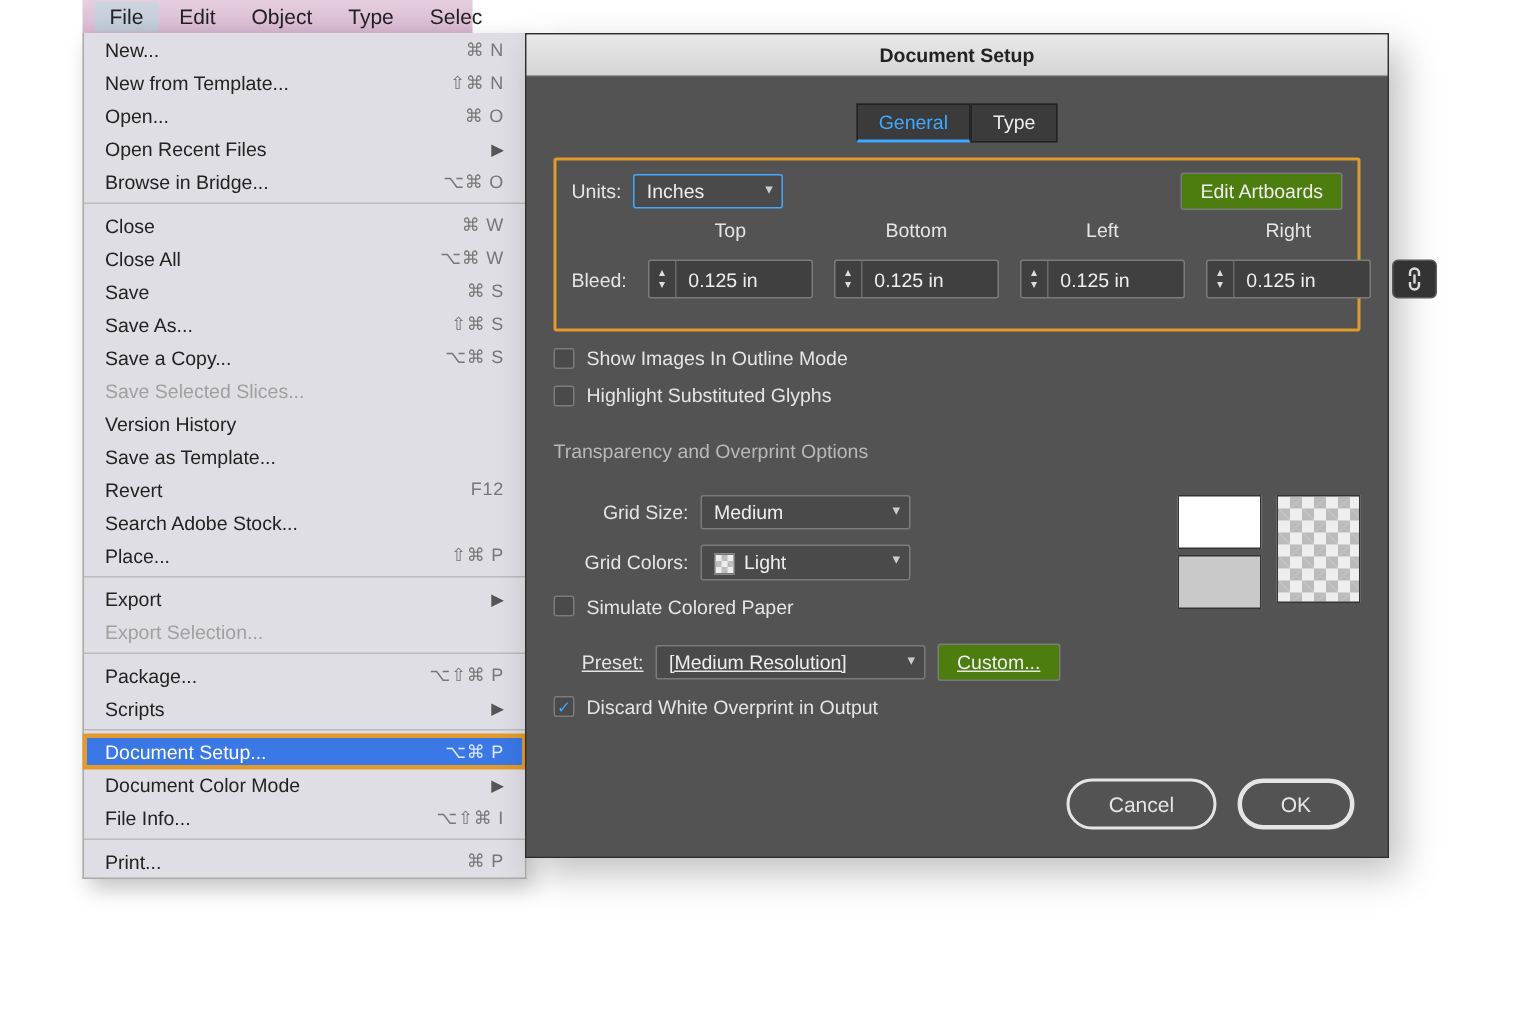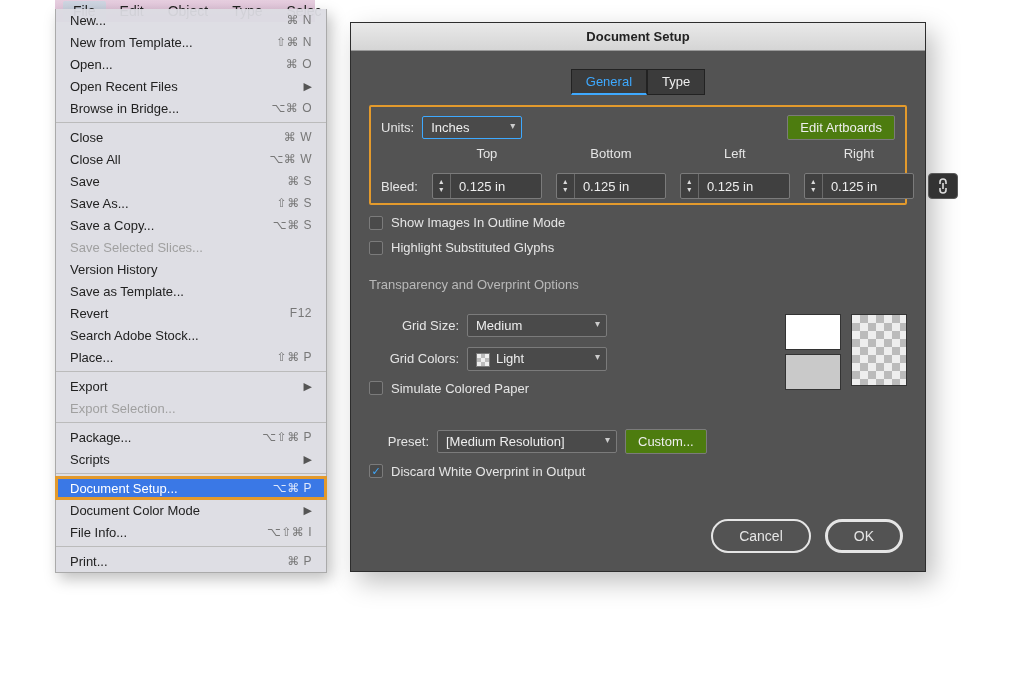--- a/index.html
+++ b/index.html
@@ -8,21 +8,21 @@
   
   .menubar {
     position: absolute; top: 0; left: 55px; width: 260px; height: 22px;
     display: flex; align-items: center; padding-left: 8px;
     background: linear-gradient(180deg, #e7cfe0 0%, #d7b6d0 100%);
     font-size: 14px; color:#222; gap: 4px;
   }
   .menubar span { padding: 2px 10px; }
   .menubar span.sel { background: linear-gradient(180deg,#cfd6e2,#bfc8d6); border-radius:2px; }
   .menu {
-    position: absolute; top: 9px; left: 55px; width: 272px;
+    position: absolute; top: 22px; left: 55px; width: 296px;
     background: rgba(220,220,226,.94);
     border: 1px solid #aaa; border-top:none;
     box-shadow: 4px 6px 14px rgba(0,0,0,.25);
   }
   .menu .row {
     display:flex; justify-content: space-between; align-items:center;
     padding: 3.5px 14px; font-size: 13px; color:#222;
     white-space: nowrap;
   }
   .menu .row .sc { color:#777; font-size:12px; margin-left:14px; letter-spacing:.5px;}
@@ -44,21 +44,21 @@
   .titlebar {
     background: linear-gradient(180deg,#e9e9e9,#d5d5d5);
     color:#222; text-align:center; font-weight:600;
     padding: 6px 0; border-bottom:1px solid #999;
   }
   .body { background:#535353; padding: 18px 18px 22px; }
   .tabs { display:flex; justify-content:center; gap:0; margin-bottom:10px;}
   .tab { background:#3b3b3b; padding:4px 14px; border:1px solid #222;}
   .tab.active{ color:#3ea9ff; border-bottom-color:#3ea9ff; border-bottom-width:2px;}
   .tab:not(.active){ color:#eee; }
-  .hlbox { border:2px solid #e39a2c; padding:8px 10px 4px; border-radius:2px;}
+  .hlbox { border:2px solid #e39a2c; padding:8px 10px 20px; border-radius:2px;}
   .inline { display:flex; align-items:center; gap:8px;}
   .label { color:#e5e5e5; }
   .dim   { color:#b9b9b9; }
   select, .select {
     background:#4a4a4a; color:#eee; border:1px solid #7b7b7b;
     padding:3px 22px 3px 8px; font-size:13px; border-radius:2px;
     position:relative; display:inline-block; min-width:100px;
   }
   .select .chev { position:absolute; right:6px; top:3px; font-size:10px; color:#ccc;}
   .select.border-blue{border-color:#3ea9ff;}
@@ -300,21 +300,21 @@
         <div class="inline" style="margin-bottom:10px;">
           <span class="label" style="width:90px;text-align:right;">Grid Colors:</span>
           <div class="select" style="min-width:140px;">
             <span class="minichecker"></span><span>Light</span><span class="chev">▾</span>
           </div>
         </div>
         <div class="checkrow" style="margin-left:0;">
           <span class="check"></span>
           <span>Simulate Colored Paper</span>
         </div>
-        <div class="inline" style="margin-top:33px;">
+        <div class="inline" style="margin-top:17px;text-decoration:underline;">
           <span class="label" style="width:60px;text-align:right;">Preset:</span>
           <div class="select" style="min-width:180px;">
             <span>[Medium Resolution]</span><span class="chev">▾</span>
           </div>
           <button class="btn">Custom...</button>
         </div>
         <div class="checkrow">
           <span class="check">✓</span>
           <span>Discard White Overprint in Output</span>
         </div>

